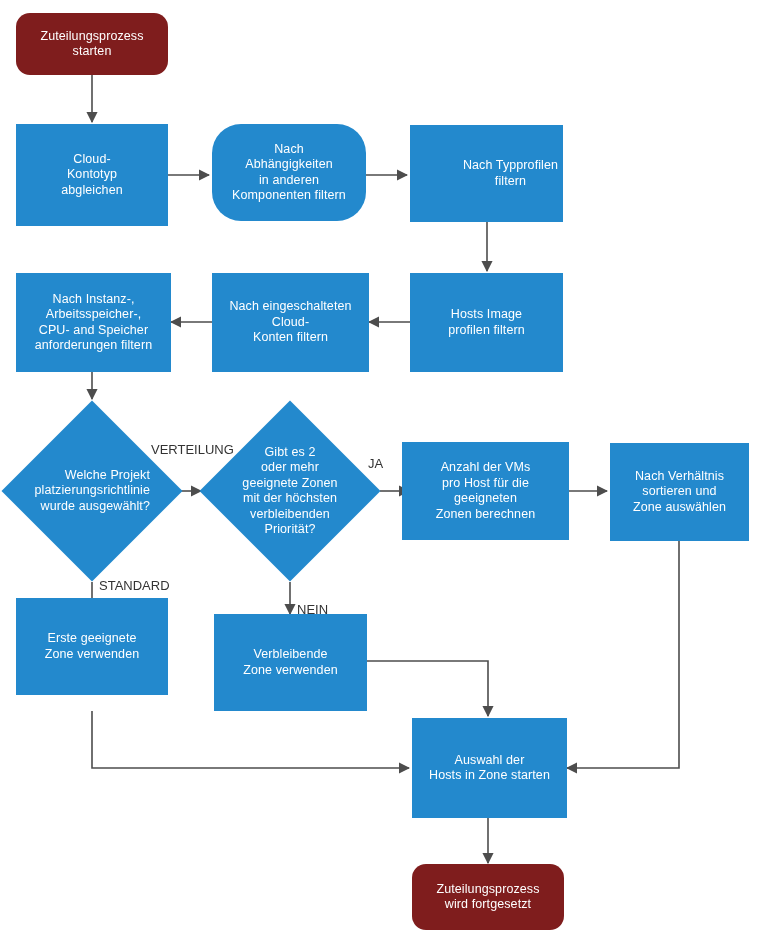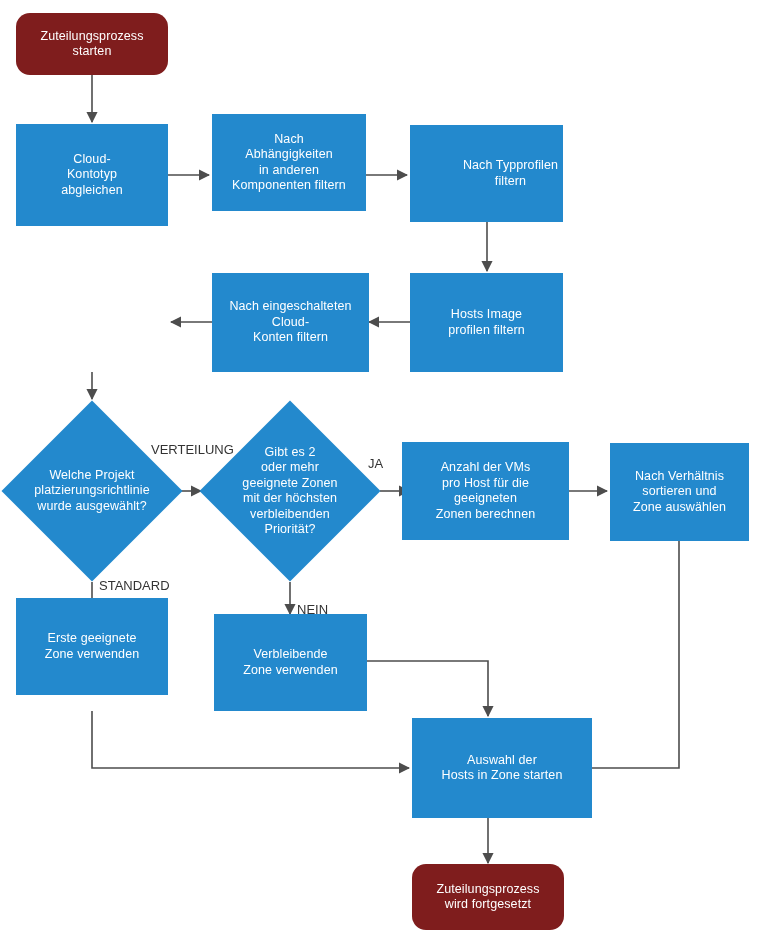--- a/index.html
+++ b/index.html
@@ -110,21 +110,21 @@
     <span class="node-label">Zuteilungsprozess
 starten</span>
   </div>
 
   <div class="node node-process" style="left:16px; top:124px; width:152px; height:102px;">
     <span class="node-label">Cloud-
 Kontotyp
 abgleichen</span>
   </div>
 
-  <div class="node node-process" style="left:212px; top:114px; width:154px; height:97px;">
+  <div class="node node-process" style="left:212px; top:124px; width:154px; height:97px;border-radius:29px;">
     <span class="node-label">Nach
 Abhängigkeiten
 in anderen
 Komponenten filtern</span>
   </div>
 
   <div class="node node-process" style="left:410px; top:125px; width:153px; height:97px;padding-left:48px;">
     <span class="node-label">Nach Typprofilen
 filtern</span>
   </div>
@@ -133,22 +133,28 @@
     <span class="node-label">Hosts Image
 profilen filtern</span>
   </div>
 
   <div class="node node-process" style="left:212px; top:273px; width:157px; height:99px;">
     <span class="node-label">Nach eingeschalteten
 Cloud-
 Konten filtern</span>
   </div>
 
-
-  <div class="node node-decision" style="left:28px; top:427px; width:128px; height:128px;">
+  <div class="node node-process" style="left:16px; top:273px; width:155px; height:99px;">
+    <span class="node-label">Nach Instanz-,
+Arbeitsspeicher-,
+CPU- and Speicher
+anforderungen filtern</span>
+  </div>
+
+  <div class="node node-decision" style="left:28px; top:427px; width:128px; height:128px;text-align:right;">
     <span class="diamond-shape"></span>
     <span class="node-label" style="width:182px;">Welche Projekt
 platzierungsrichtlinie
 wurde ausgewählt?</span>
   </div>
 
   <div class="node node-decision" style="left:226px; top:427px; width:128px; height:128px;">
     <span class="diamond-shape"></span>
     <span class="node-label" style="width:124px;">Gibt es 2
 oder mehr
@@ -174,21 +180,21 @@
   <div class="node node-process" style="left:16px; top:598px; width:152px; height:97px;">
     <span class="node-label">Erste geeignete
 Zone verwenden</span>
   </div>
 
   <div class="node node-process" style="left:214px; top:614px; width:153px; height:97px;">
     <span class="node-label">Verbleibende
 Zone verwenden</span>
   </div>
 
-  <div class="node node-process" style="left:412px; top:718px; width:180px; height:100px;">
+  <div class="node node-process" style="left:412px; top:718px; width:155px; height:100px;">
     <span class="node-label">Auswahl der
 Hosts in Zone starten</span>
   </div>
 
   <div class="node node-terminator" style="left:412px; top:864px; width:152px; height:66px;">
     <span class="node-label">Zuteilungsprozess
 wird fortgesetzt</span>
   </div>
 
   <div class="edge-label" style="left:151px; top:443px;">VERTEILUNG</div>

